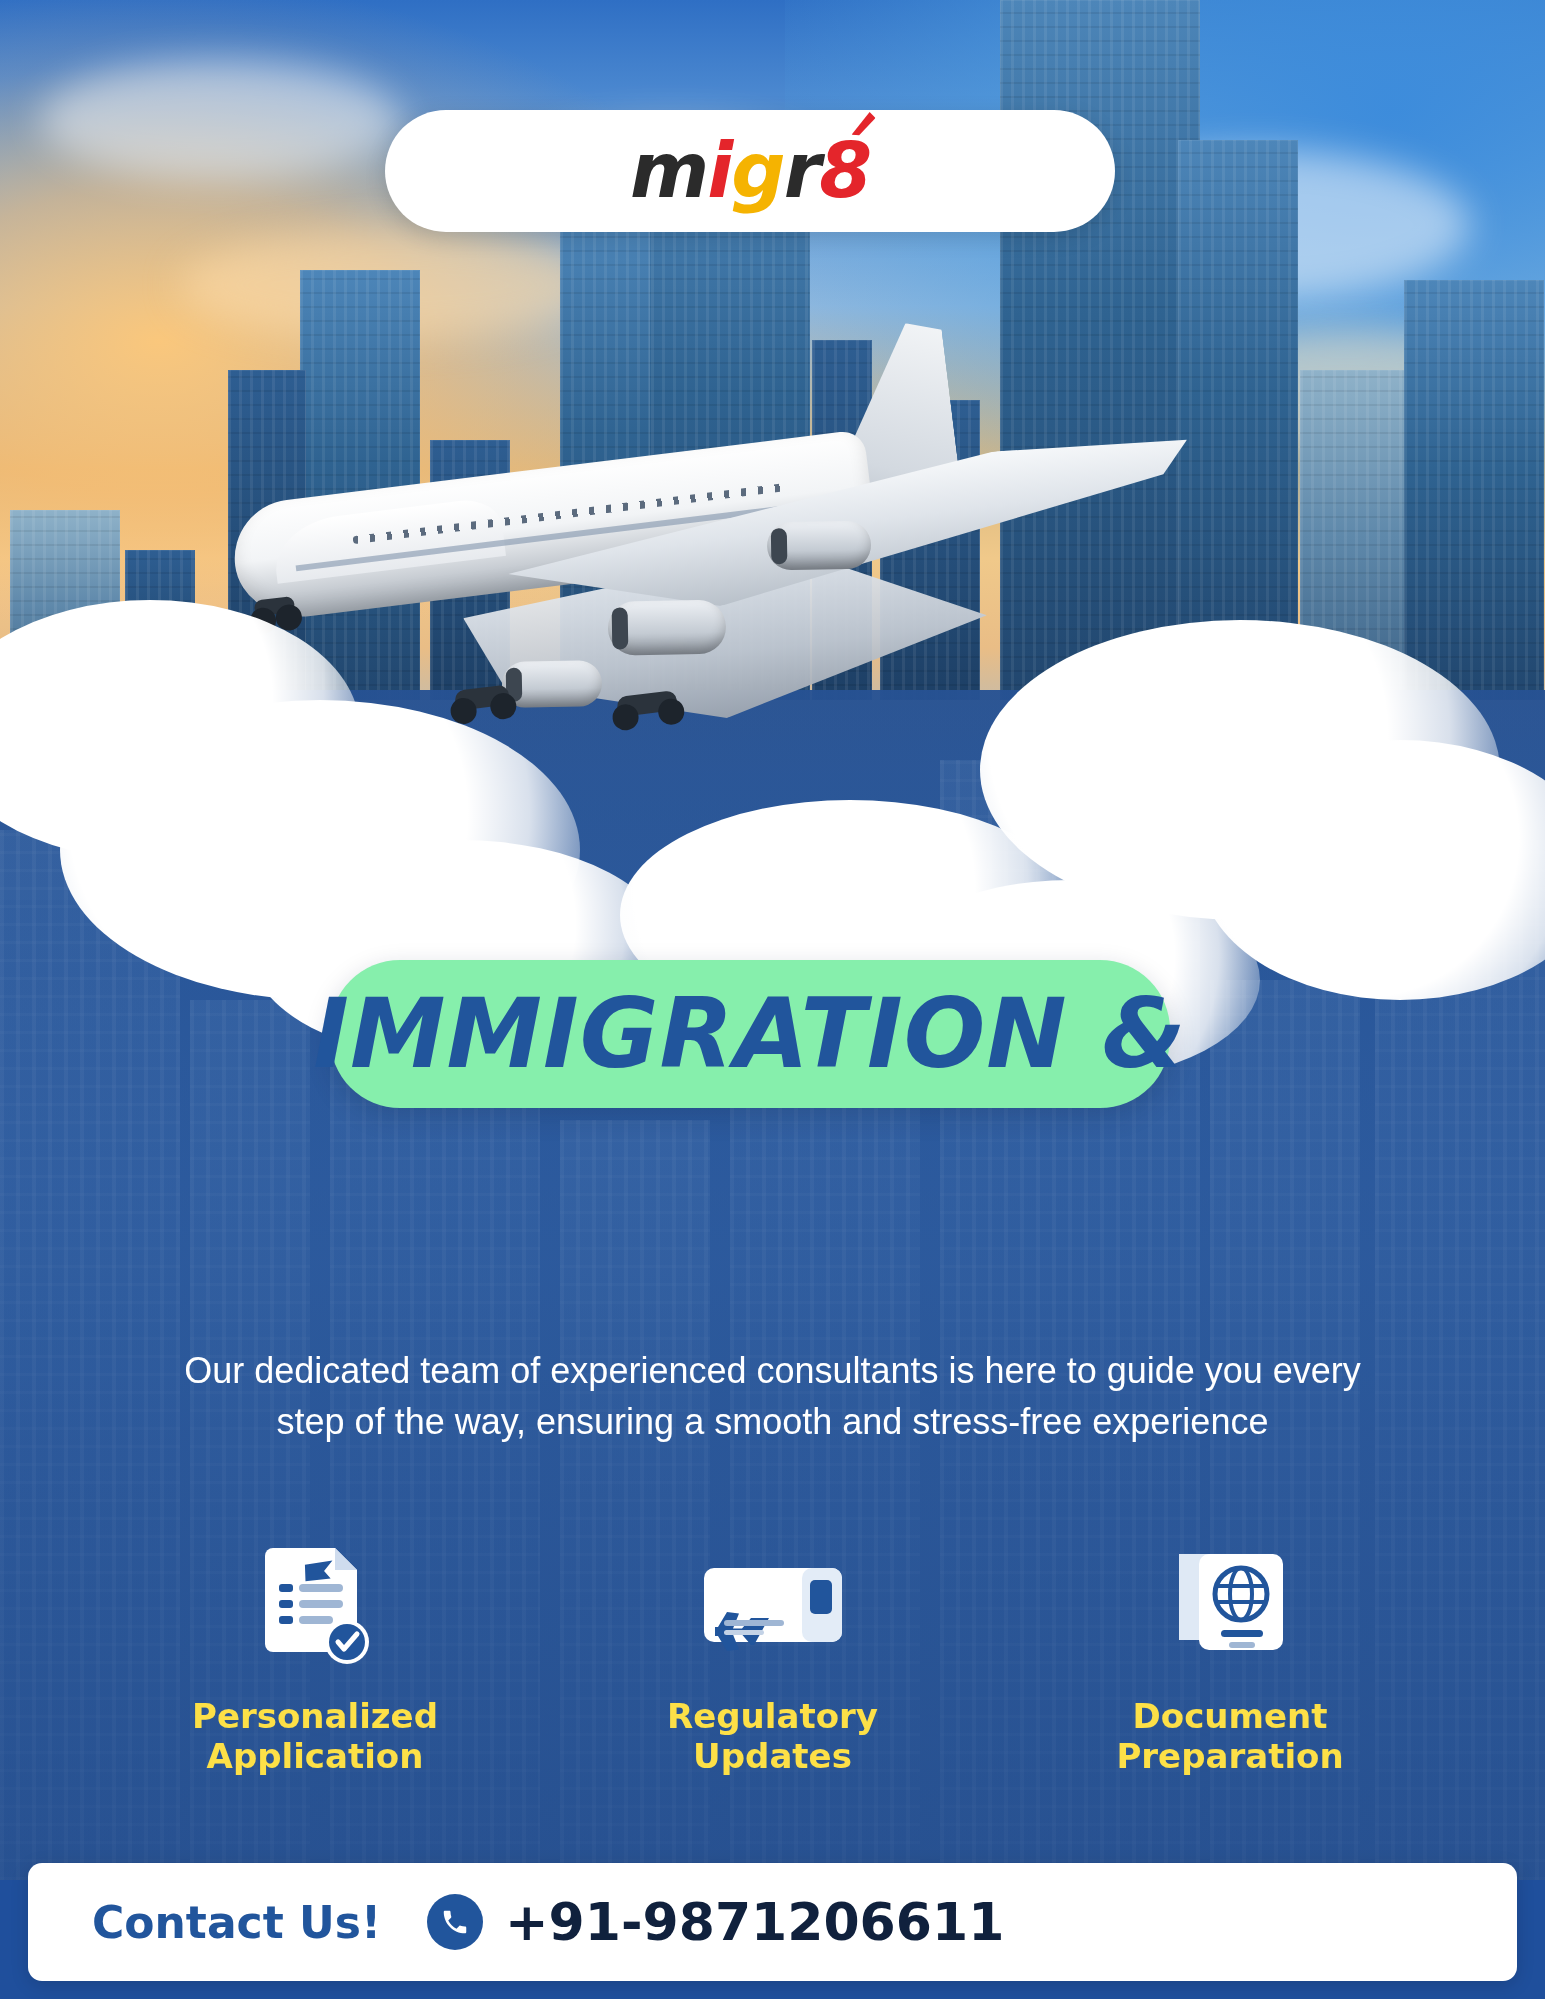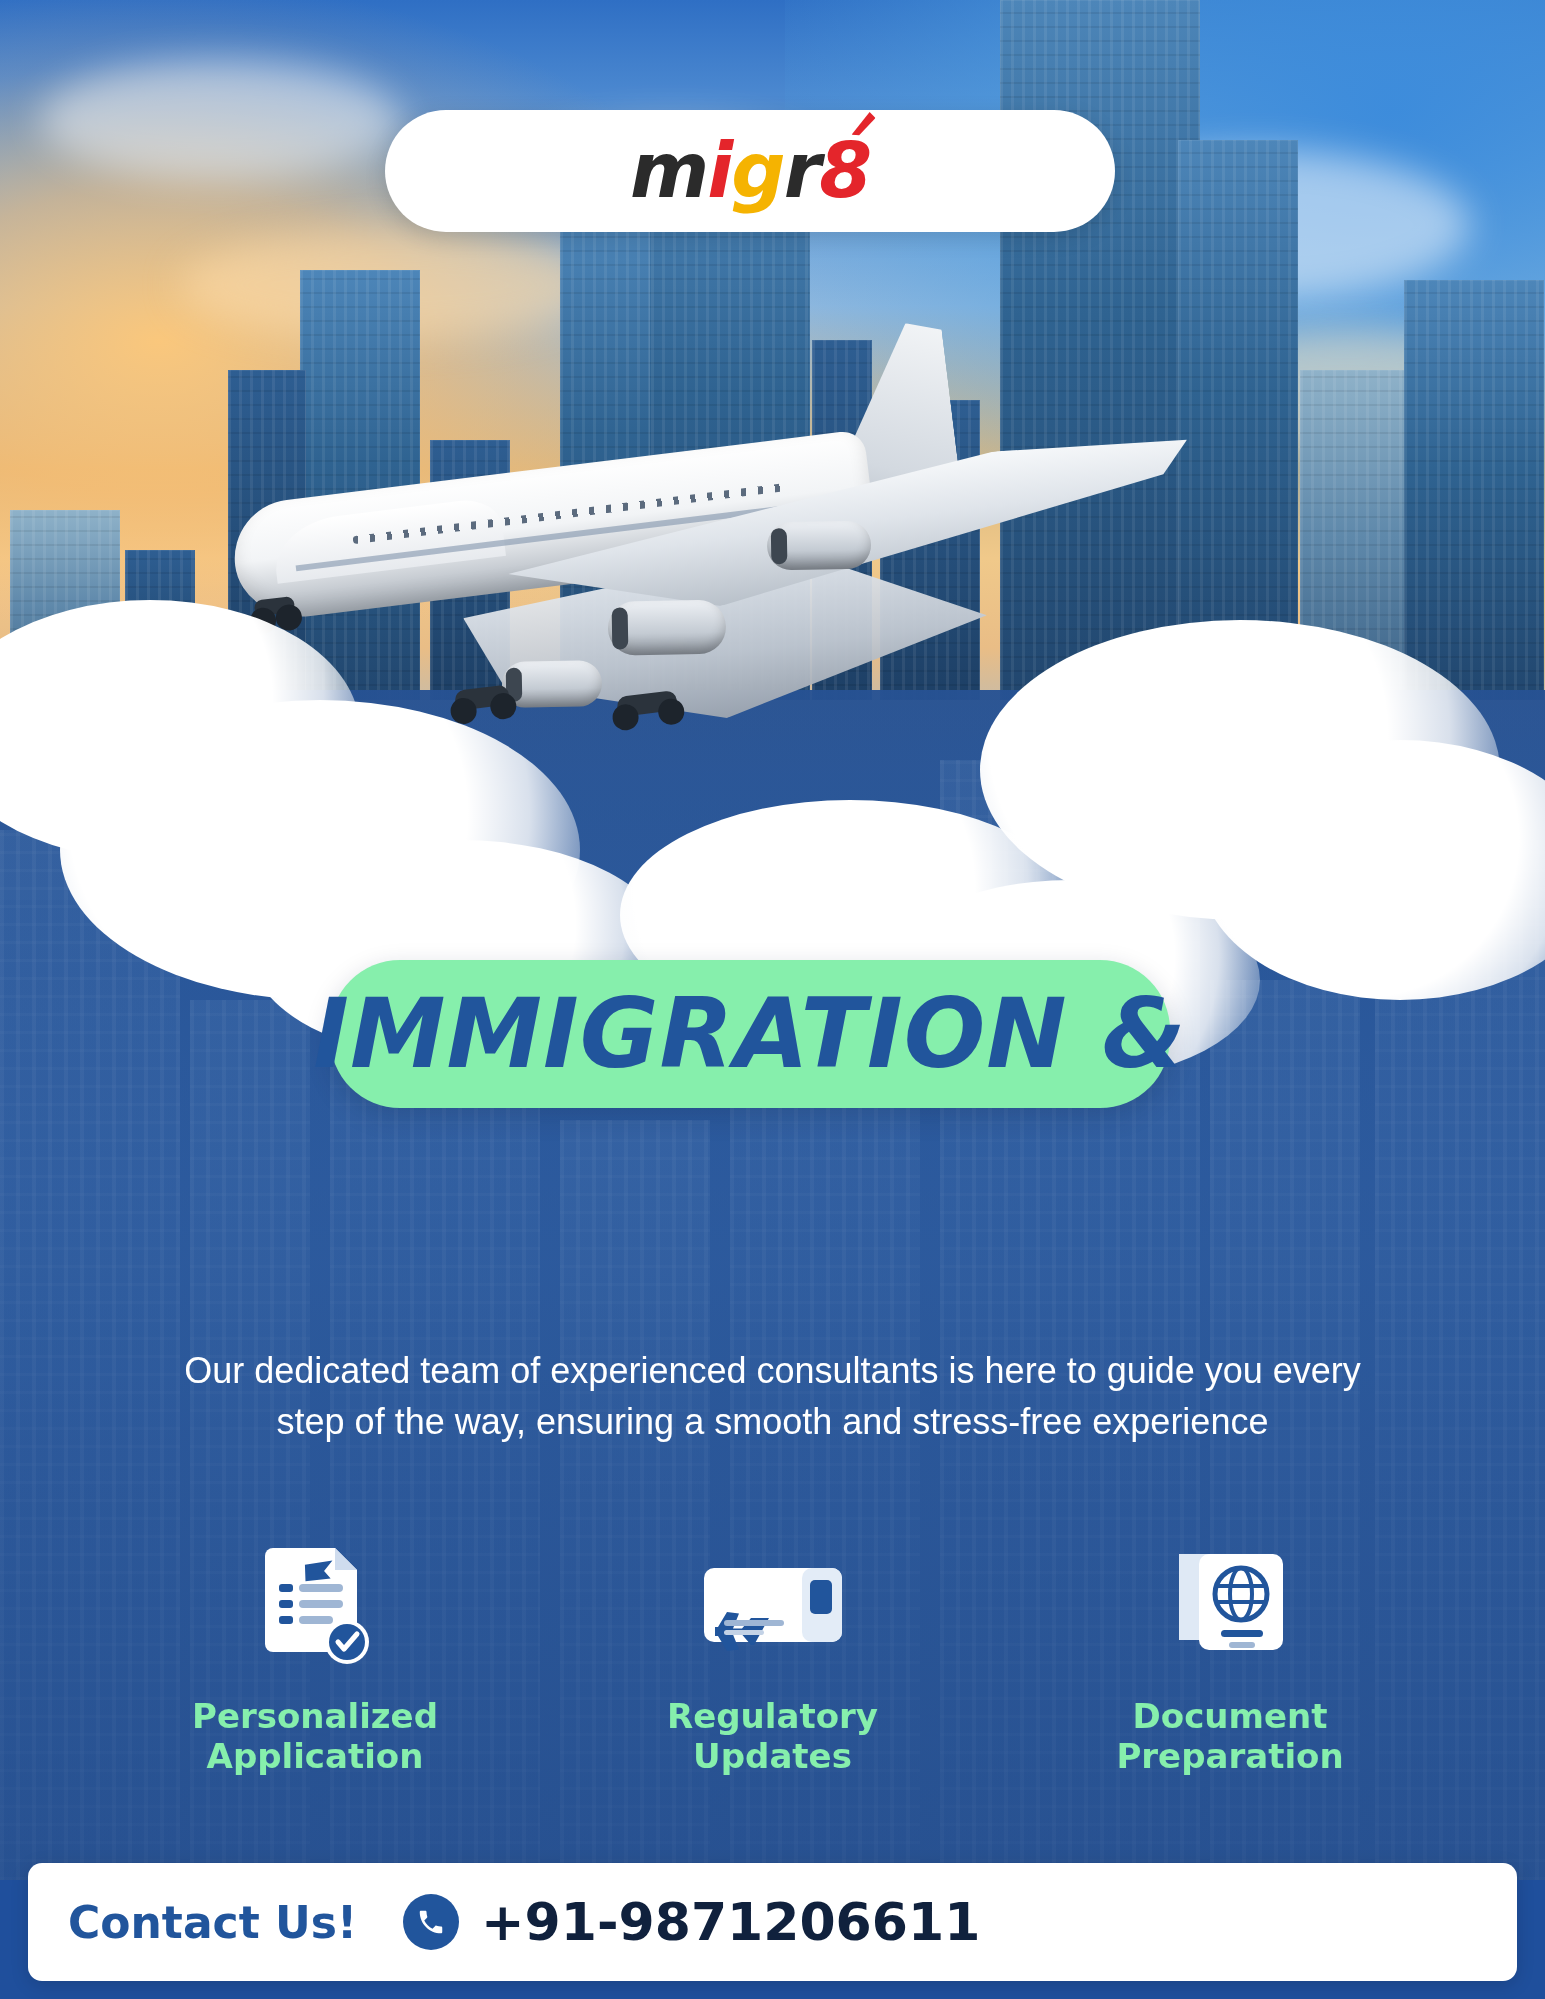--- a/index.html
+++ b/index.html
@@ -295,38 +295,38 @@
   }
   .feature-icon {
     height: 150px;
     display: flex;
     align-items: center;
     justify-content: center;
   }
   .feature-label {
     margin-top: 16px;
     text-align: center;
-    color: #86efac;
+    color: #fde047;
     font-family: "DejaVu Sans", sans-serif;
     font-weight: bold;
     font-size: 34px;
     line-height: 1.18;
     white-space: pre-line;
   }
 
   
   .footer {
     position: absolute;
     left: 28px; bottom: 18px;
     width: 1489px; height: 118px;
     background: #ffffff;
     border-radius: 14px;
     display: flex;
     align-items: center;
-    padding: 0 40px;
+    padding: 0 64px;
     box-sizing: border-box;
     box-shadow: 0 4px 18px rgba(0,0,0,0.15);
   }
   .contact-label {
     color: #21559c;
     font-family: "DejaVu Sans", sans-serif;
     font-weight: bold;
     font-size: 44px;
     margin-right: 46px;
   }

